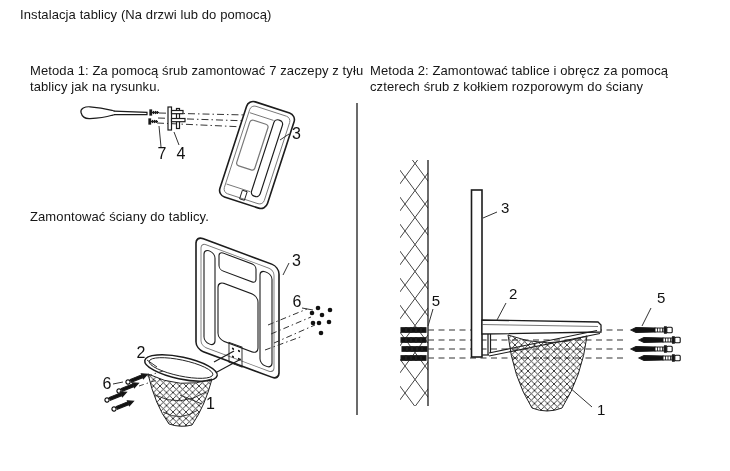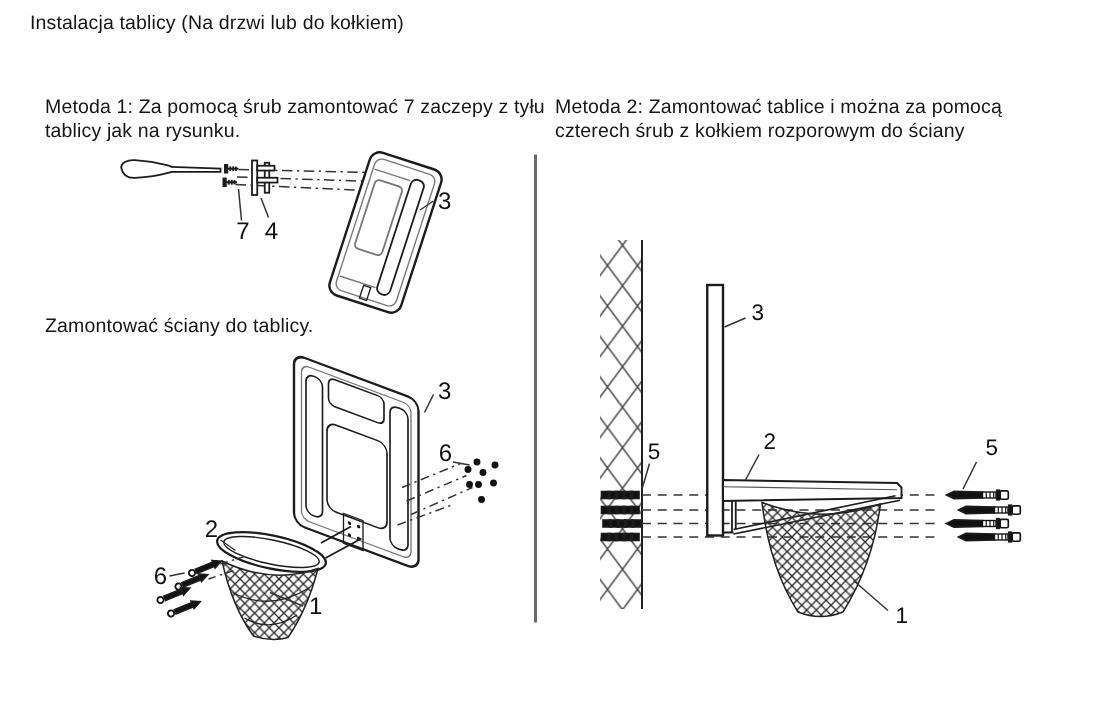--- a/index.html
+++ b/index.html
@@ -18,23 +18,23 @@
   .fig3{left:385px;top:150px;}
   svg text{font-family:"Liberation Sans",sans-serif;fill:#111;}
   .lbl{font-size:16px;}
   .lbl3{font-size:15px;}
 </style>
 </head>
 <body>
 
 <div class="page">
 
-  <div class="txt title">Instalacja tablicy (Na drzwi lub do kołkiem)</div>
+  <div class="txt title">Instalacja tablicy (Na drzwi lub do pomocą)</div>
   <div class="txt m1-heading">Metoda 1: Za pomocą śrub zamontować 7 zaczepy z tyłu tablicy jak na rysunku.</div>
-  <div class="txt m2-heading">Metoda 2: Zamontować tablice i można za pomocą czterech śrub z kołkiem rozporowym do ściany</div>
+  <div class="txt m2-heading">Metoda 2: Zamontować tablice i obręcz za pomocą czterech śrub z kołkiem rozporowym do ściany</div>
   <div class="txt m1-step2">Zamontować ściany do tablicy.</div>
   <div class="divider"></div>
 
   <svg class="fig fig1" width="265" height="135" viewBox="0 0 265 135">
     <g stroke="#1c1c1c" fill="none" stroke-width="1.2">
 
       <g>
         <path d="M11,19.5 C10,15.5 15,13.5 20,13.8 C29,14.3 37,16 42,17.3 L44,18
                  C45,19 45,21 44,21.8 L42,22.3 C37,23.8 29,25.2 20,25.6 C15,25.9 12,23.5 11,19.5 Z" fill="#fff"></path>
         <path d="M44,18.2 L77,19.4 L77,21.6 L44,21.6" fill="#fff"></path>

